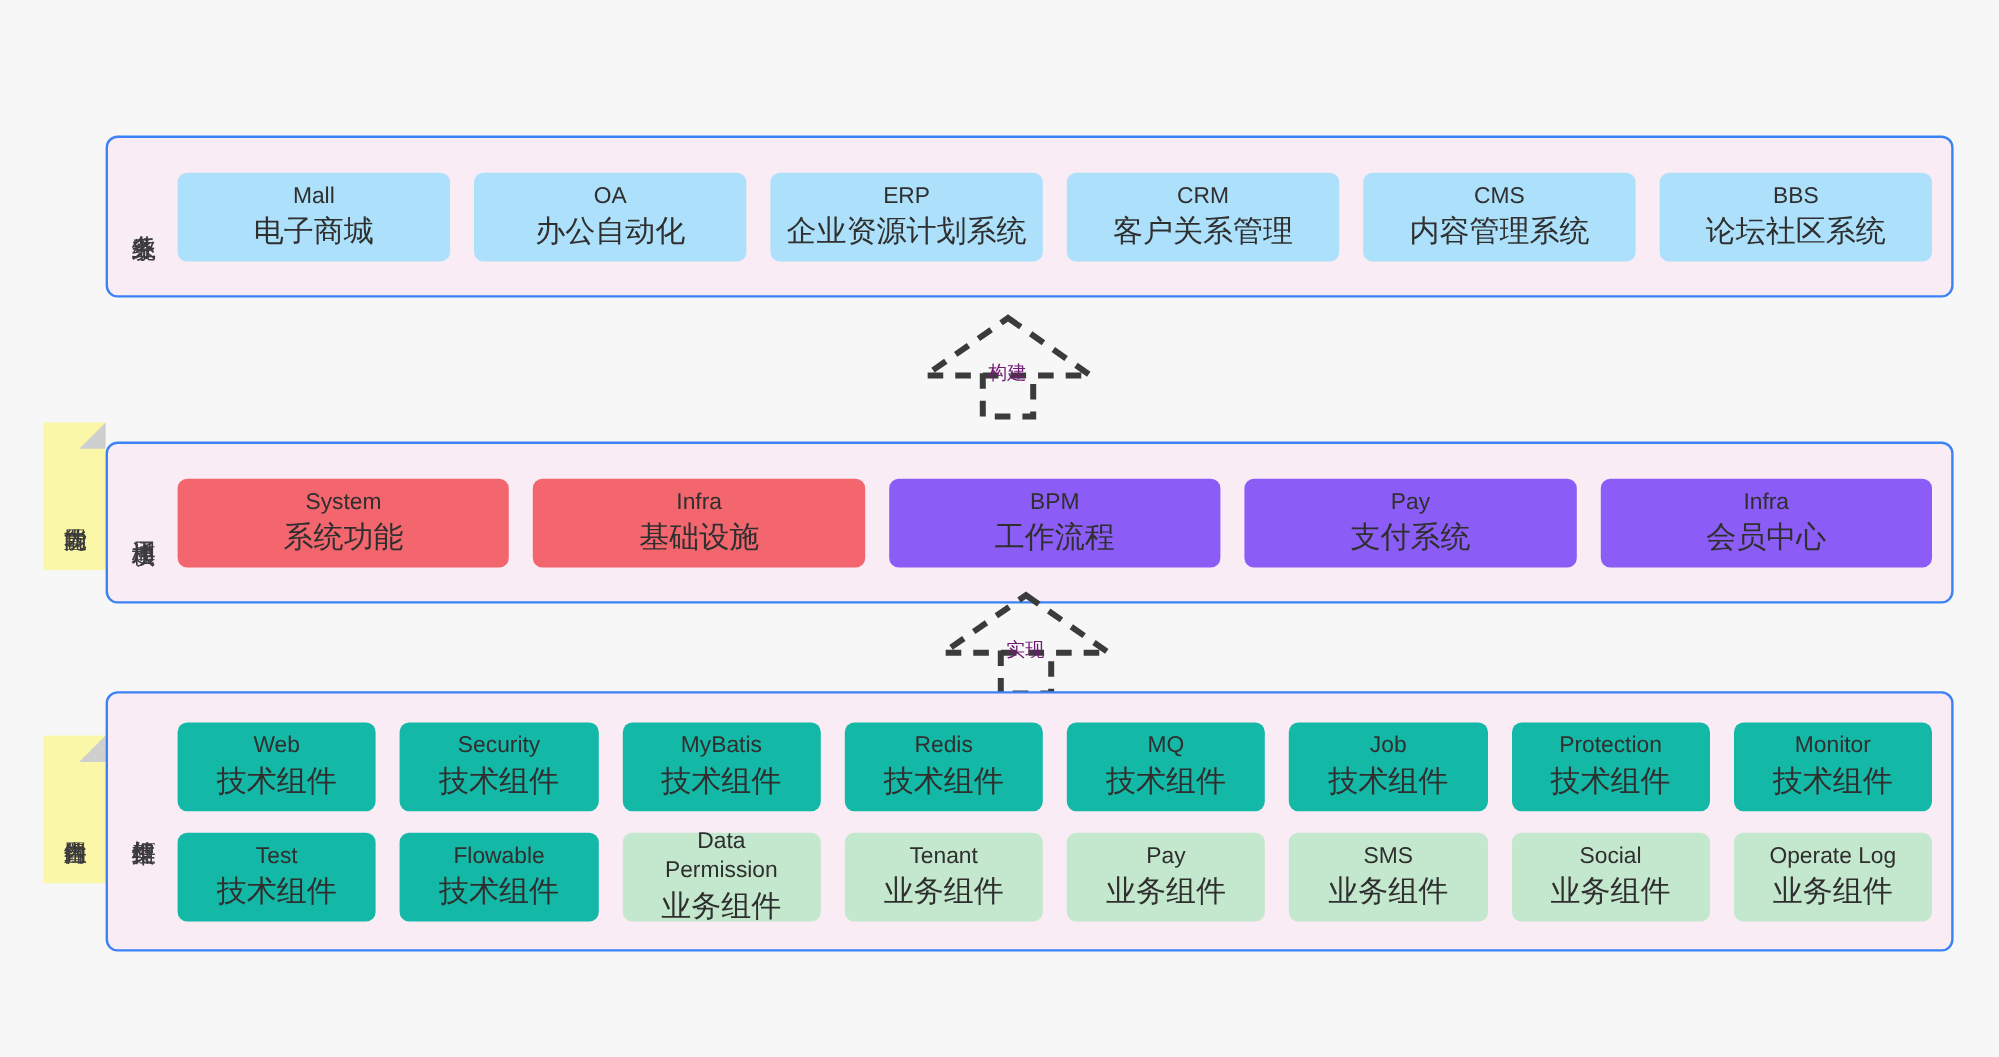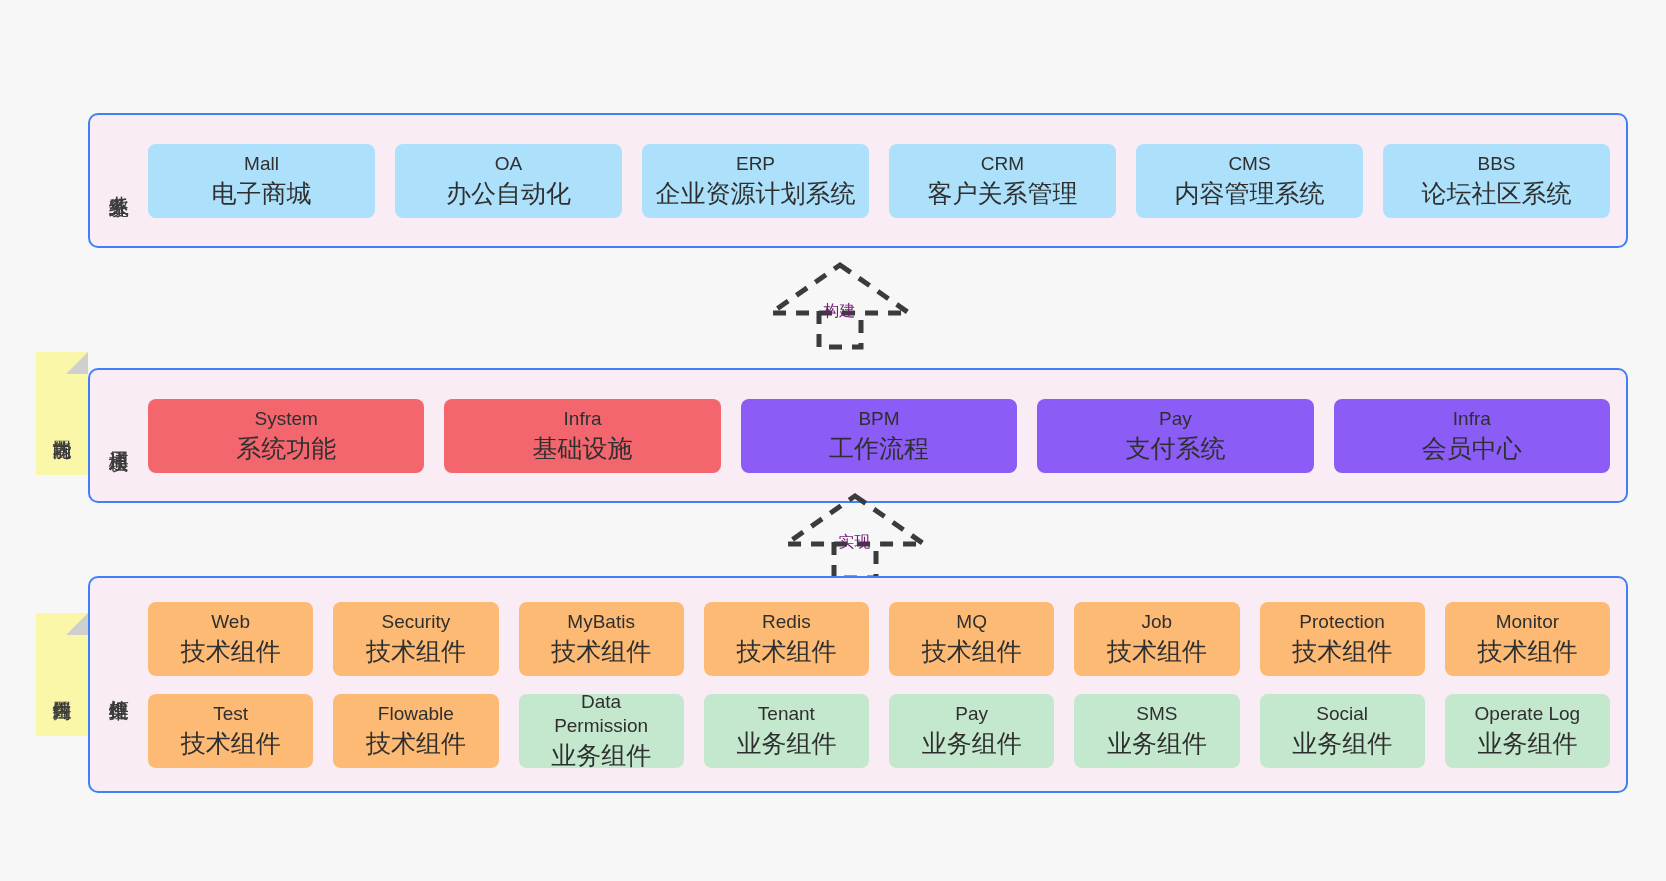--- a/index.html
+++ b/index.html
@@ -68,21 +68,21 @@
     padding: 4px 6px;
     white-space: pre-line;
   }
   .cell .en { font-size: 19px; }
   .cell .cn { font-size: 25px; }
 
   
   .c-blue        { background: #ade0fb; }
   .c-red         { background: #f4666e; }
   .c-pink        { background: #8b5cf6; }
-  .c-green       { background: #fdba74; }
+  .c-green       { background: #14b8a6; }
   .c-lightgreen  { background: #c4e8cd; }
 
   
   #band-business  { left: 88px;  top: 113px; width: 1540px; height: 135px; }
   #band-business .cell { height: 74px; }
 
   #band-modules   { left: 88px;  top: 347px; width: 1540px; height: 135px; margin-top: 21px; }
   #band-modules .cell { height: 74px; }
 
   #band-framework { left: 88px;  top: 576px; width: 1540px; height: 217px; }

